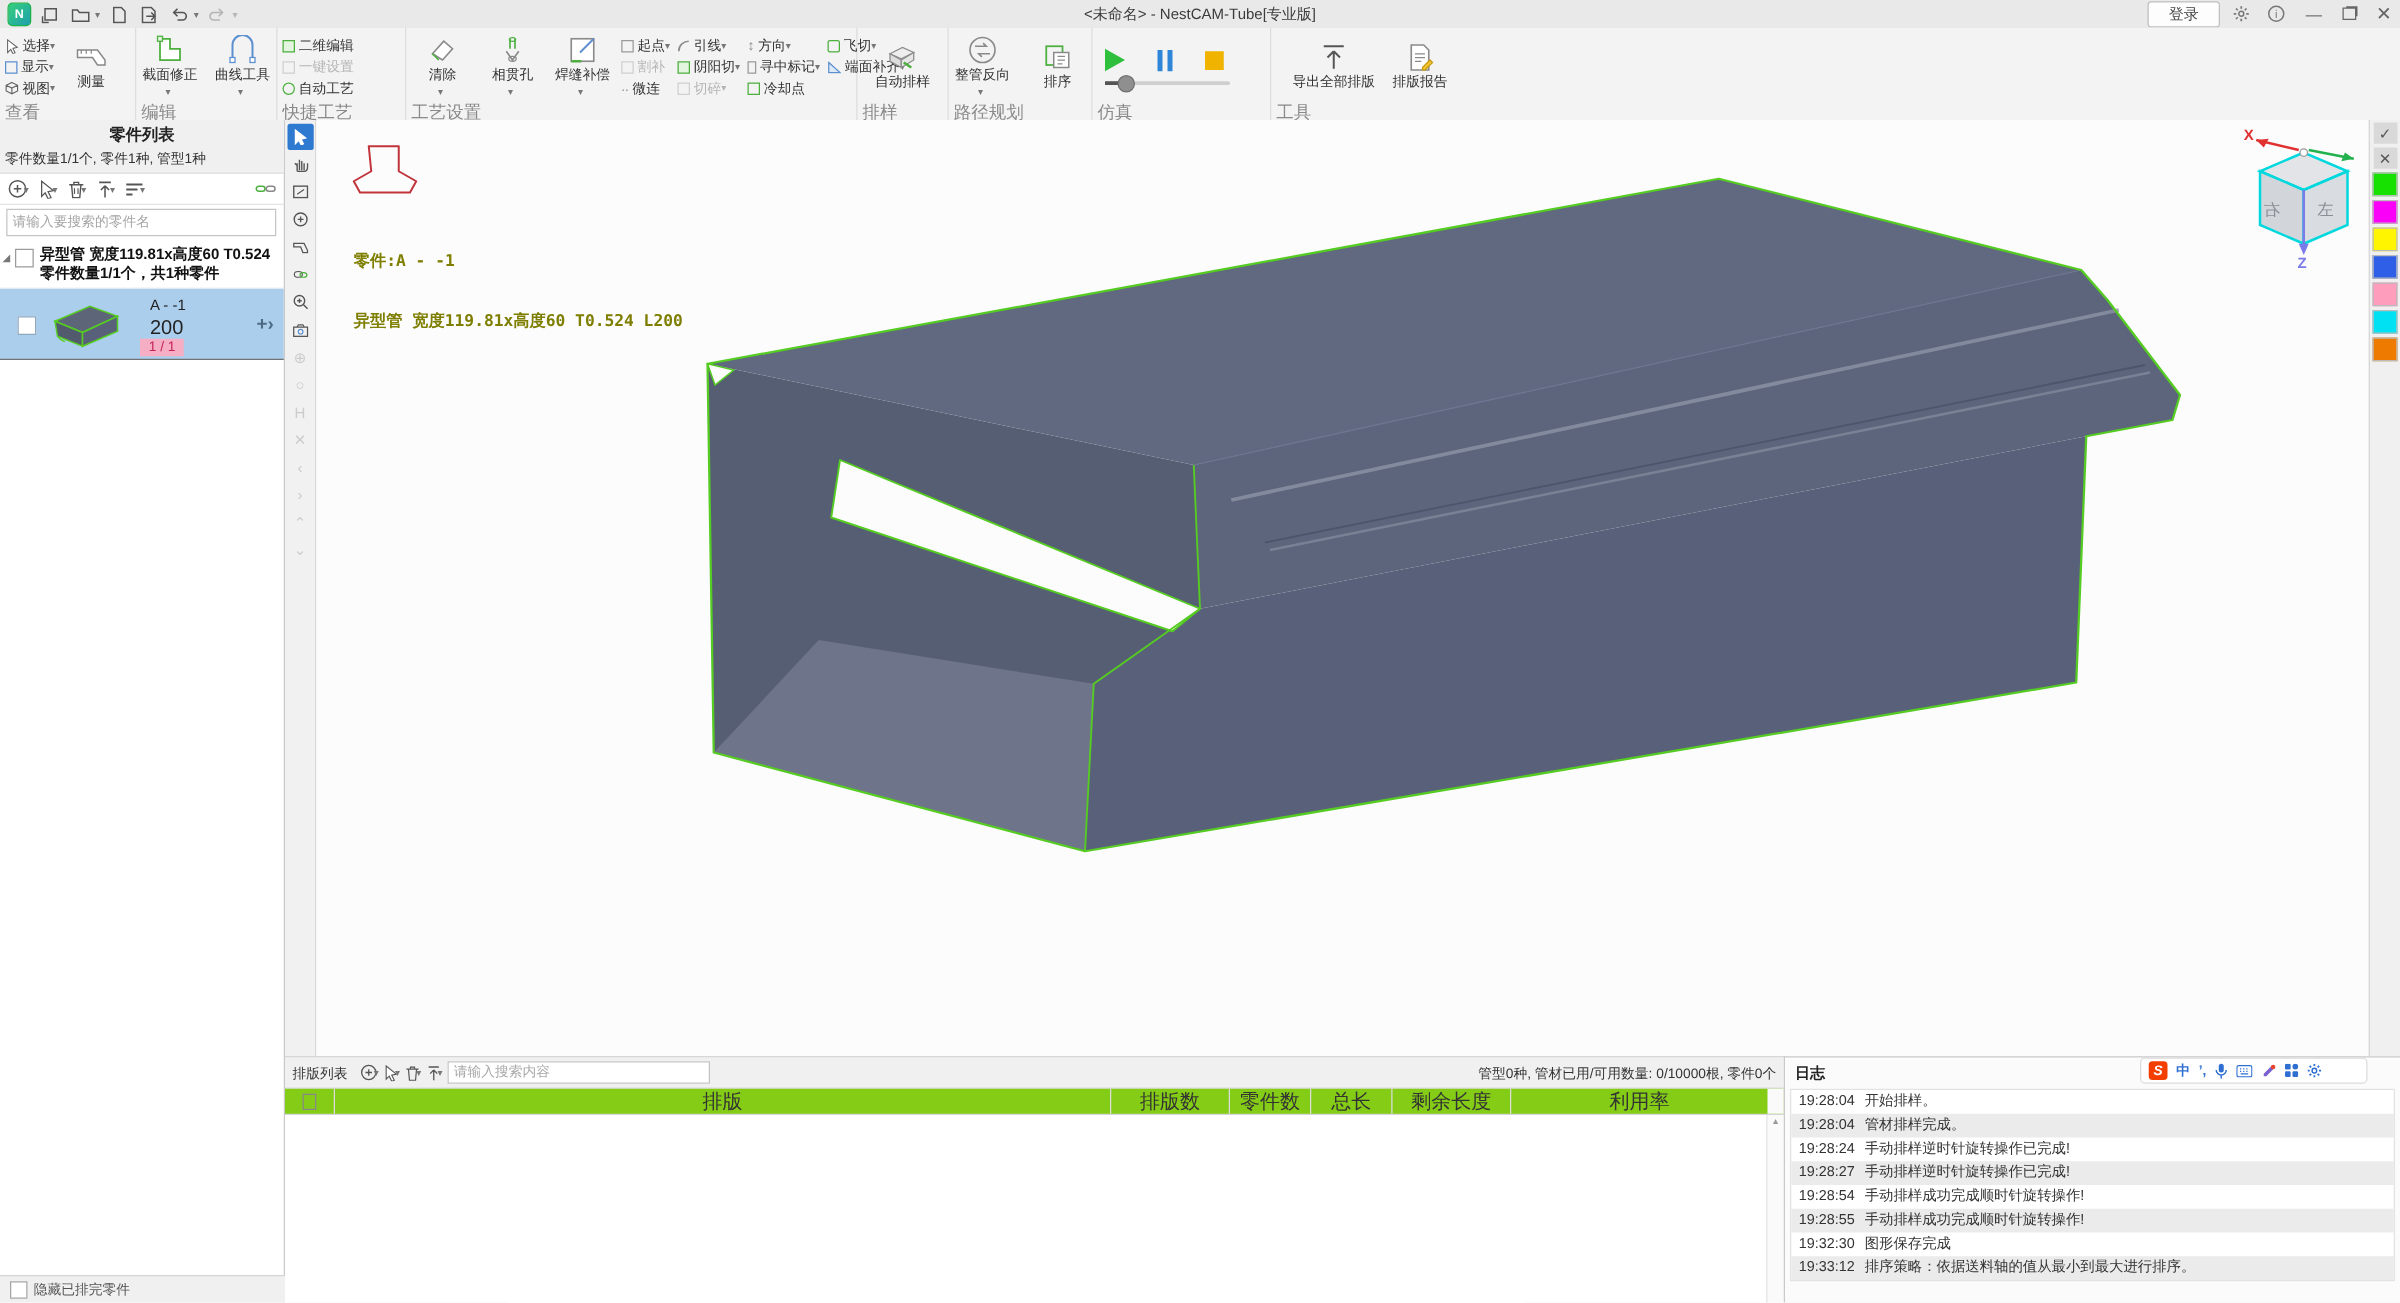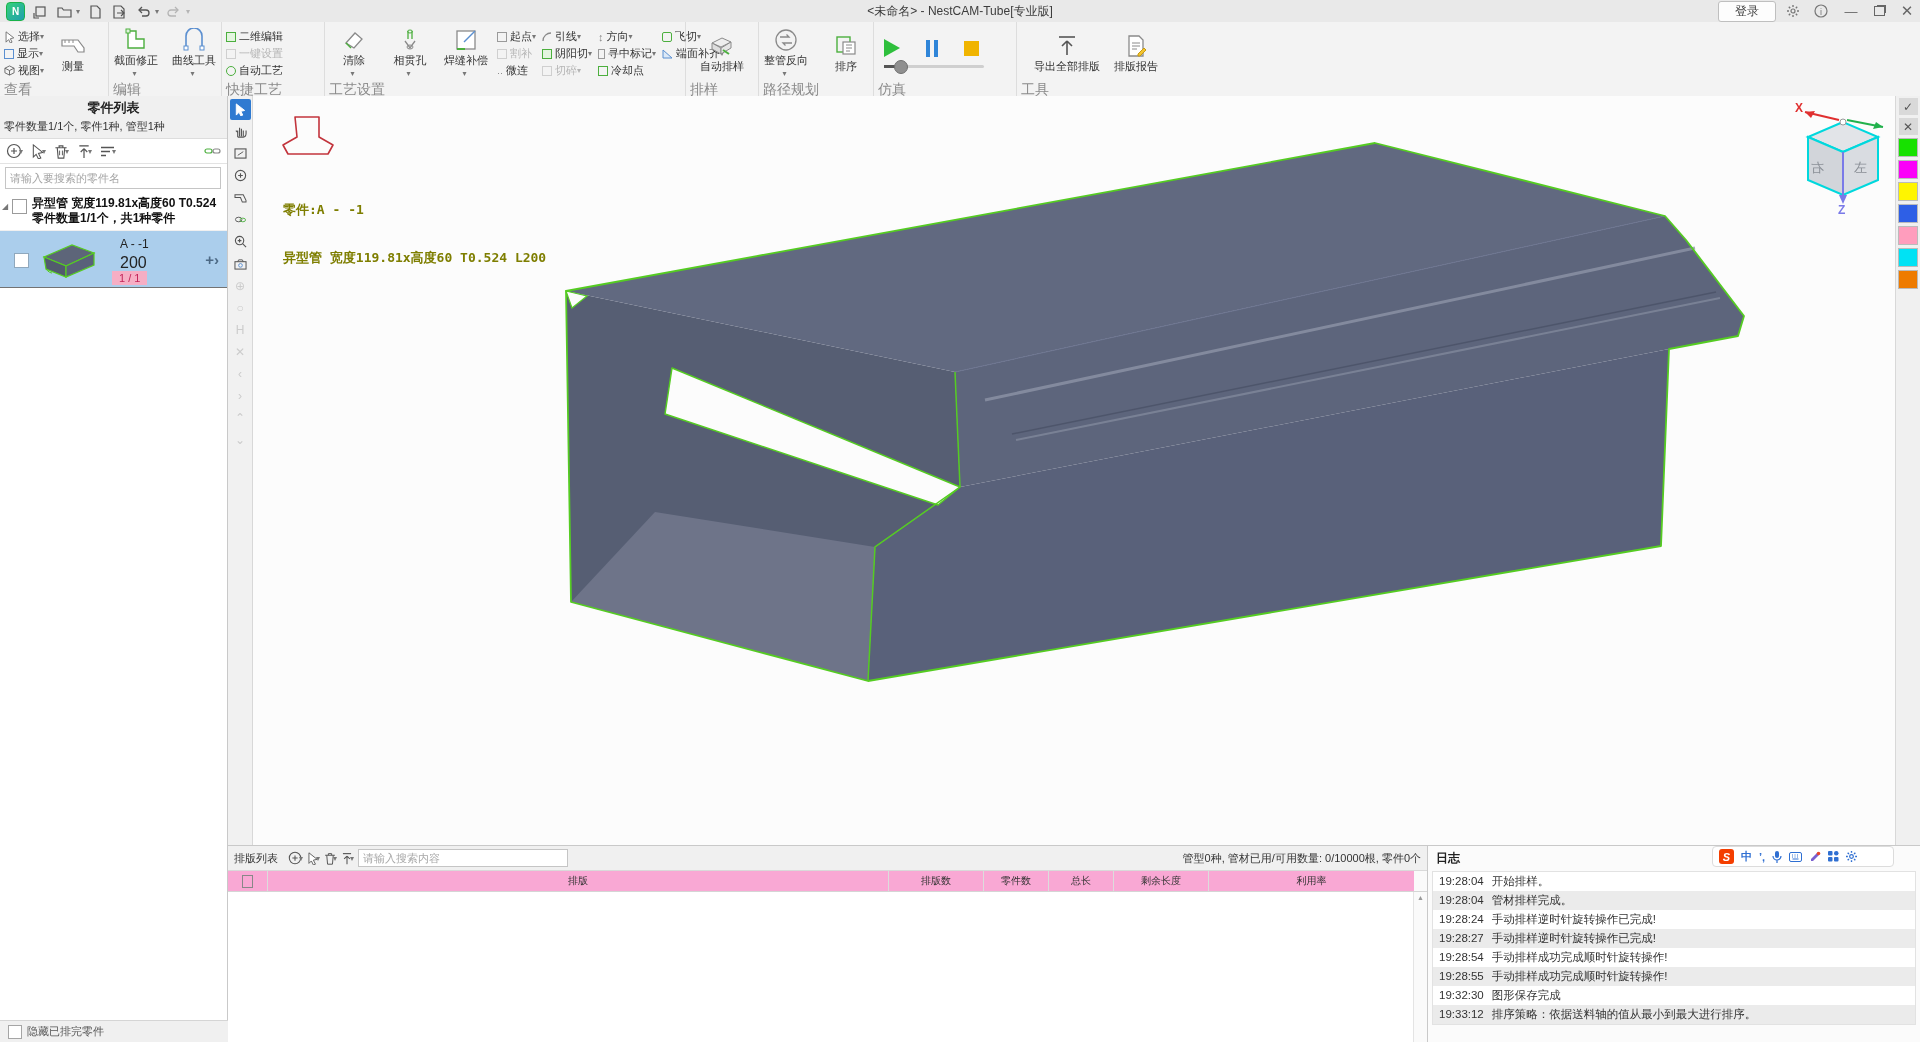--- a/index.html
+++ b/index.html
@@ -77,21 +77,21 @@
   #palette{left:1895px;top:96px;width:25px;height:749px;background:#f0f0f0;border-left:1px solid #d8d8d8;box-sizing:border-box;display:flex;flex-direction:column;align-items:center;padding-top:2px;gap:3px;}
   .palbtn{width:19px;height:17px;background:#d9d9d9;color:#555;font-size:12px;display:flex;align-items:center;justify-content:center;}
   .swatch{width:18px;height:17px;border:1px solid #bbb;}
   
   #bottom-left{left:228px;top:845px;width:1199px;height:197px;background:#fff;border-top:1px solid #c9c9c9;box-sizing:border-box;}
   #nest-toolbar{height:24px;background:#f0f0f0;border-bottom:1px solid #d9d9d9;display:flex;align-items:center;gap:4px;padding:0 6px;}
   #nest-title{font-size:11px;color:#333;margin-right:6px;}
   #nest-search{width:200px;height:16px;border:1px solid #c5c5c5;font-size:11px;padding:0 4px;color:#333;}
   #nest-search::placeholder{color:#a8a8a8;}
   #nest-status{margin-left:auto;font-size:11px;color:#333;}
-  #nest-header{height:20px;background:#f9a8d4;border-bottom:1px solid #d5d5d5;display:flex;font-size:10px;color:#333;}
+  #nest-header{height:20px;background:#84cc16;border-bottom:1px solid #d5d5d5;display:flex;font-size:16px;color:#333;}
   .hcell{border-right:1px solid #dcdcdc;display:flex;align-items:center;justify-content:center;box-sizing:border-box;}
   #nest-body{position:relative;height:151px;background:#fff;}
   #nest-scroll{position:absolute;right:0;top:0;width:13px;height:100%;border-left:1px solid #e4e4e4;background:#fafafa;}
   #nest-scroll .up{position:absolute;top:2px;left:3px;font-size:7px;color:#999;}
   
   #log-panel{left:1427px;top:845px;width:493px;height:197px;background:#fbfbfb;border-top:1px solid #c9c9c9;border-left:1px solid #c9c9c9;box-sizing:border-box;}
   #log-title{padding:4px 8px;font-size:12px;color:#222;font-weight:bold;}
   #log-rows{margin:0 4px;border:1px solid #e2e2e2;background:#fff;}
   .log-row{display:flex;gap:8px;padding:2px 6px;font-size:11.5px;color:#333;line-height:15px;}
   .log-row:nth-child(even){background:#ebebeb;}

